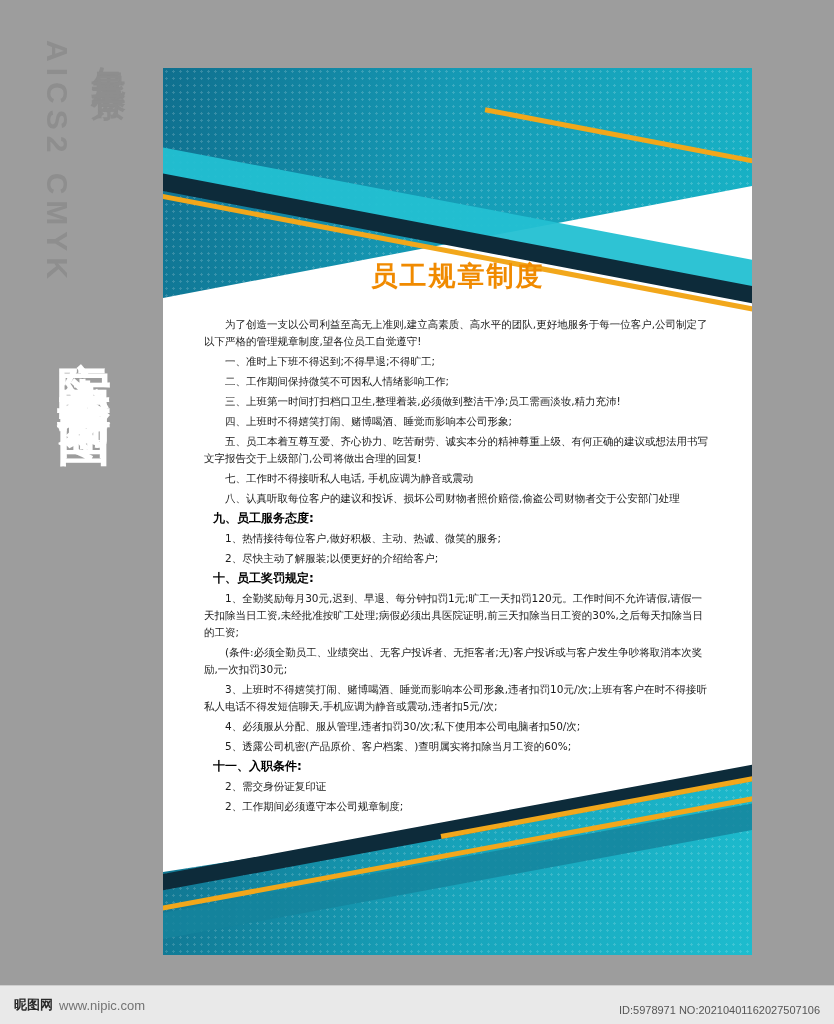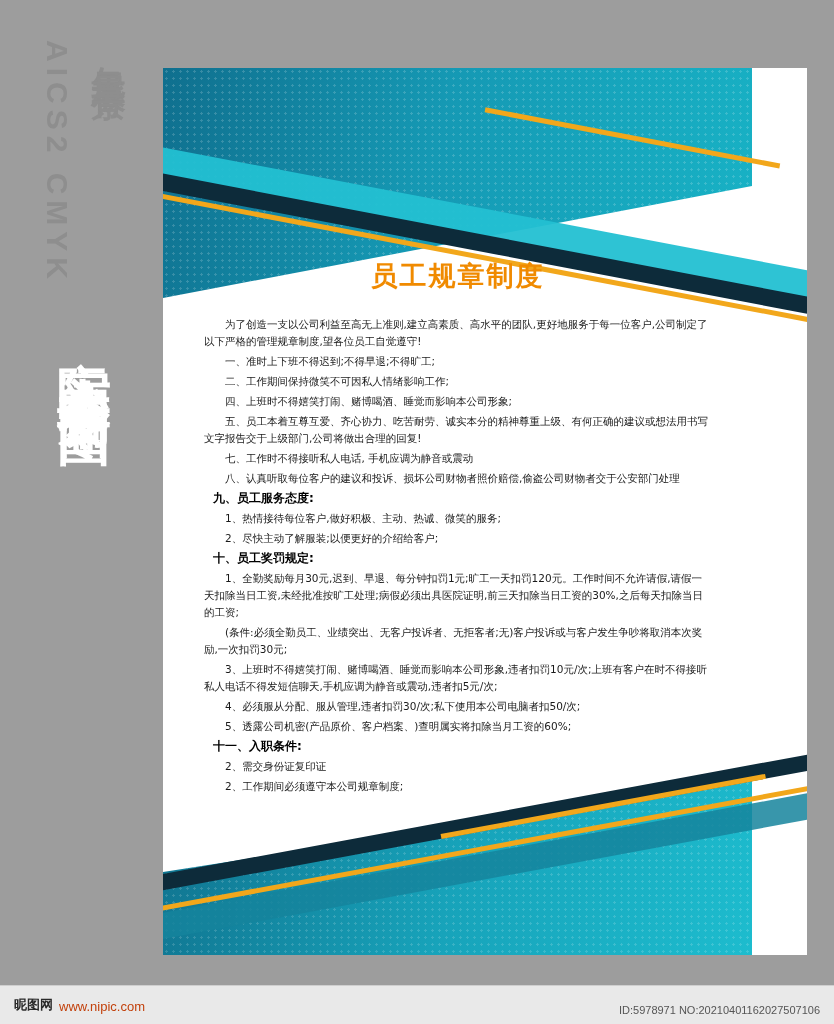--- a/index.html
+++ b/index.html
@@ -30,21 +30,21 @@
   .vt-big{
     position:absolute;
     writing-mode:vertical-rl;
     top:318px;left:48px;
     font-size:54px;font-weight:bold;color:#ffffff;
     letter-spacing:8px;white-space:nowrap;
   }
 
   
   .poster{
-    position:absolute;left:163px;top:68px;width:644px;height:887px;
+    position:absolute;left:163px;top:68px;width:589px;height:887px;
     background:#ffffff;overflow:hidden;text-decoration:underline;
   }
   .poster .band{position:absolute;pointer-events:none;}
 
   
   .top-bg{
     position:absolute;left:0;top:0;width:589px;height:230px;
     background:linear-gradient(105deg,#0f6f8e 0%,#1599b4 45%,#18b3c6 100%);
     clip-path:polygon(0 0,589px 0,589px 118px,0 230px);
   }
@@ -149,26 +149,26 @@
     color:#000;
   }
 
   
   .footer{
     position:absolute;left:0;bottom:0;width:834px;height:39px;
     background:#e9e9e9;border-top:1px solid #cfcfcf;
     display:flex;align-items:center;justify-content:space-between;
     box-sizing:border-box;padding:0 14px;
   }
-  .brand{display:flex;align-items:flex-end;gap:6px;}
+  .brand{display:flex;align-items:center;gap:6px;}
   .brand-logo{
     font-size:13px;font-weight:bold;color:#2a2a2a;
     font-family:"DejaVu Sans","Liberation Sans",sans-serif;
   }
-  .brand-url{font-size:13px;color:#c2410c;}
+  .brand-url{font-size:13px;color:#737373;}
   .footer-id{font-size:11px;color:#555;margin-top:10px;}
 </style>
 </head>
 <body>
 
 <div class="left-col">
   <div class="vt-light vt-title">矢量展板背景</div>
   <div class="vt-light vt-sub">AICS2  CMYK</div>
   <div class="vt-big">实际内容为平面图</div>
 </div>
@@ -181,20 +181,21 @@
   <div class="band top-dark-strip"></div>
   <div class="band top-yellow-strip"></div>
   <div class="band top-yellow-strip2"></div>
 
   <div class="content">
     <h1 class="doc-title">员工规章制度</h1>
     <div class="body-text">
       <p class="p-indent">为了创造一支以公司利益至高无上准则,建立高素质、高水平的团队,更好地服务于每一位客户,公司制定了以下严格的管理规章制度,望各位员工自觉遵守!</p>
       <p class="p-indent">一、准时上下班不得迟到;不得早退;不得旷工;</p>
       <p class="p-indent">二、工作期间保持微笑不可因私人情绪影响工作;</p>
+      <p class="p-indent">三、上班第一时间打扫档口卫生,整理着装,必须做到整洁干净;员工需画淡妆,精力充沛!</p>
       <p class="p-indent">四、上班时不得嬉笑打闹、赌博喝酒、睡觉而影响本公司形象;</p>
       <p class="p-indent">五、员工本着互尊互爱、齐心协力、吃苦耐劳、诚实本分的精神尊重上级、有何正确的建议或想法用书写文字报告交于上级部门,公司将做出合理的回复!</p>
       <p class="p-indent">七、工作时不得接听私人电话, 手机应调为静音或震动</p>
       <p class="p-indent">八、认真听取每位客户的建议和投诉、损坏公司财物者照价赔偿,偷盗公司财物者交于公安部门处理</p>
 
       <p class="sec-head">九、员工服务态度:</p>
       <p class="p-indent">1、热情接待每位客户,做好积极、主动、热诚、微笑的服务;</p>
       <p class="p-indent">2、尽快主动了解服装;以便更好的介绍给客户;</p>
 
       <p class="sec-head">十、员工奖罚规定:</p>

